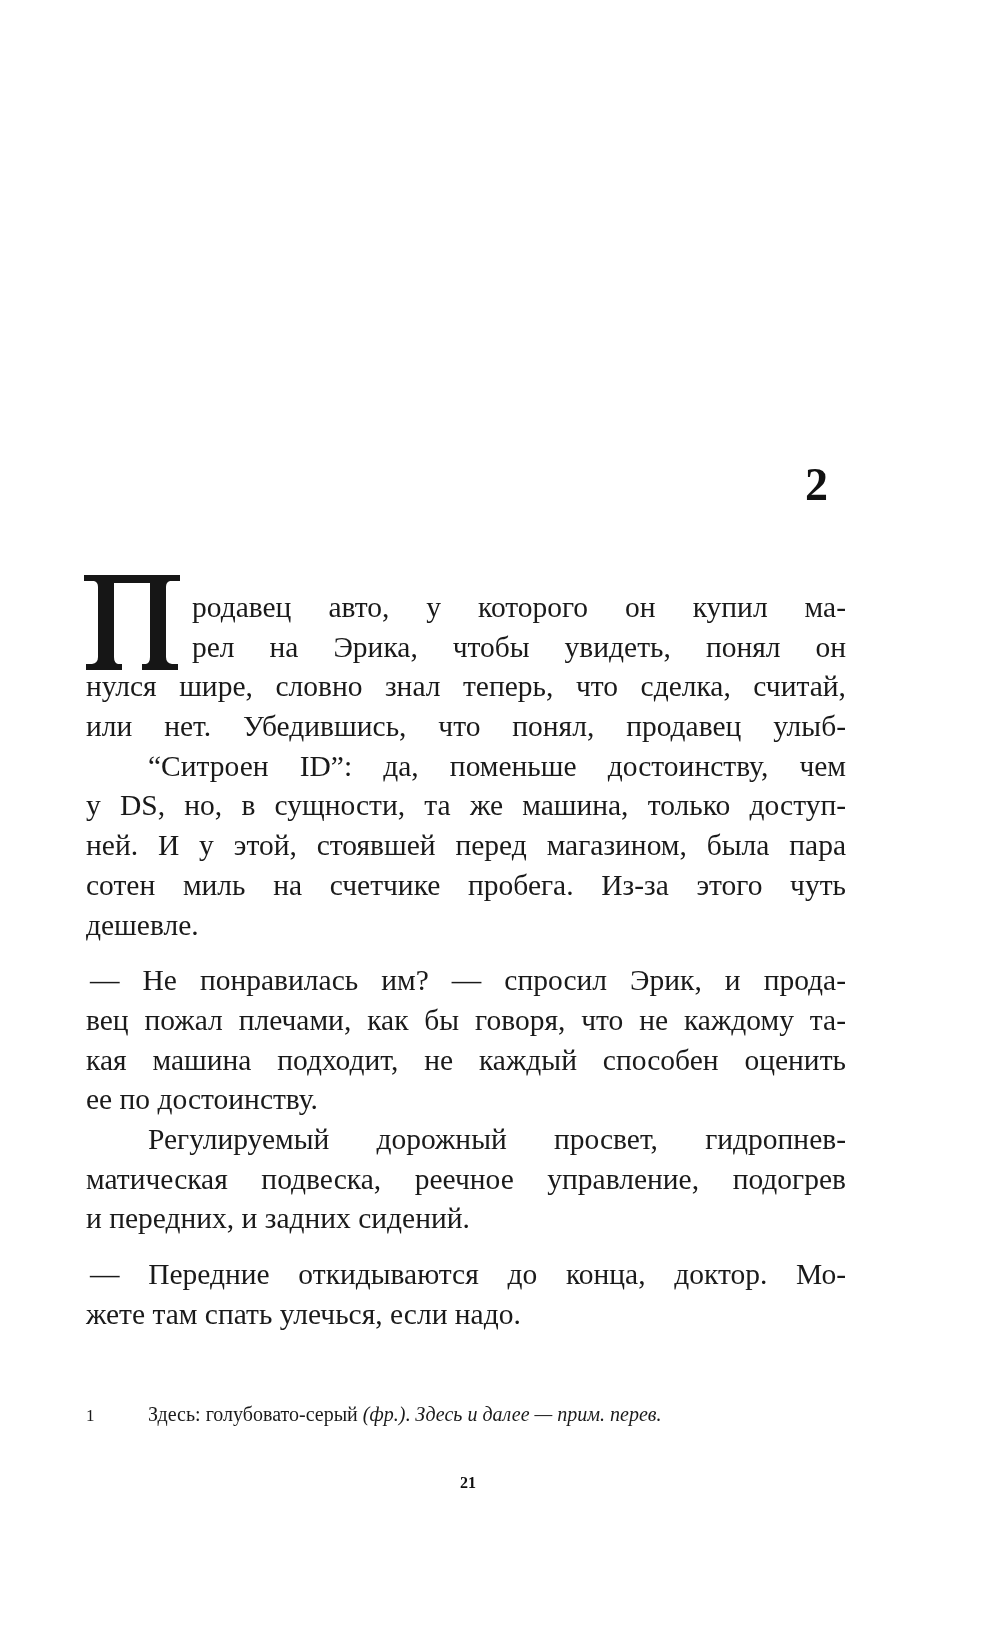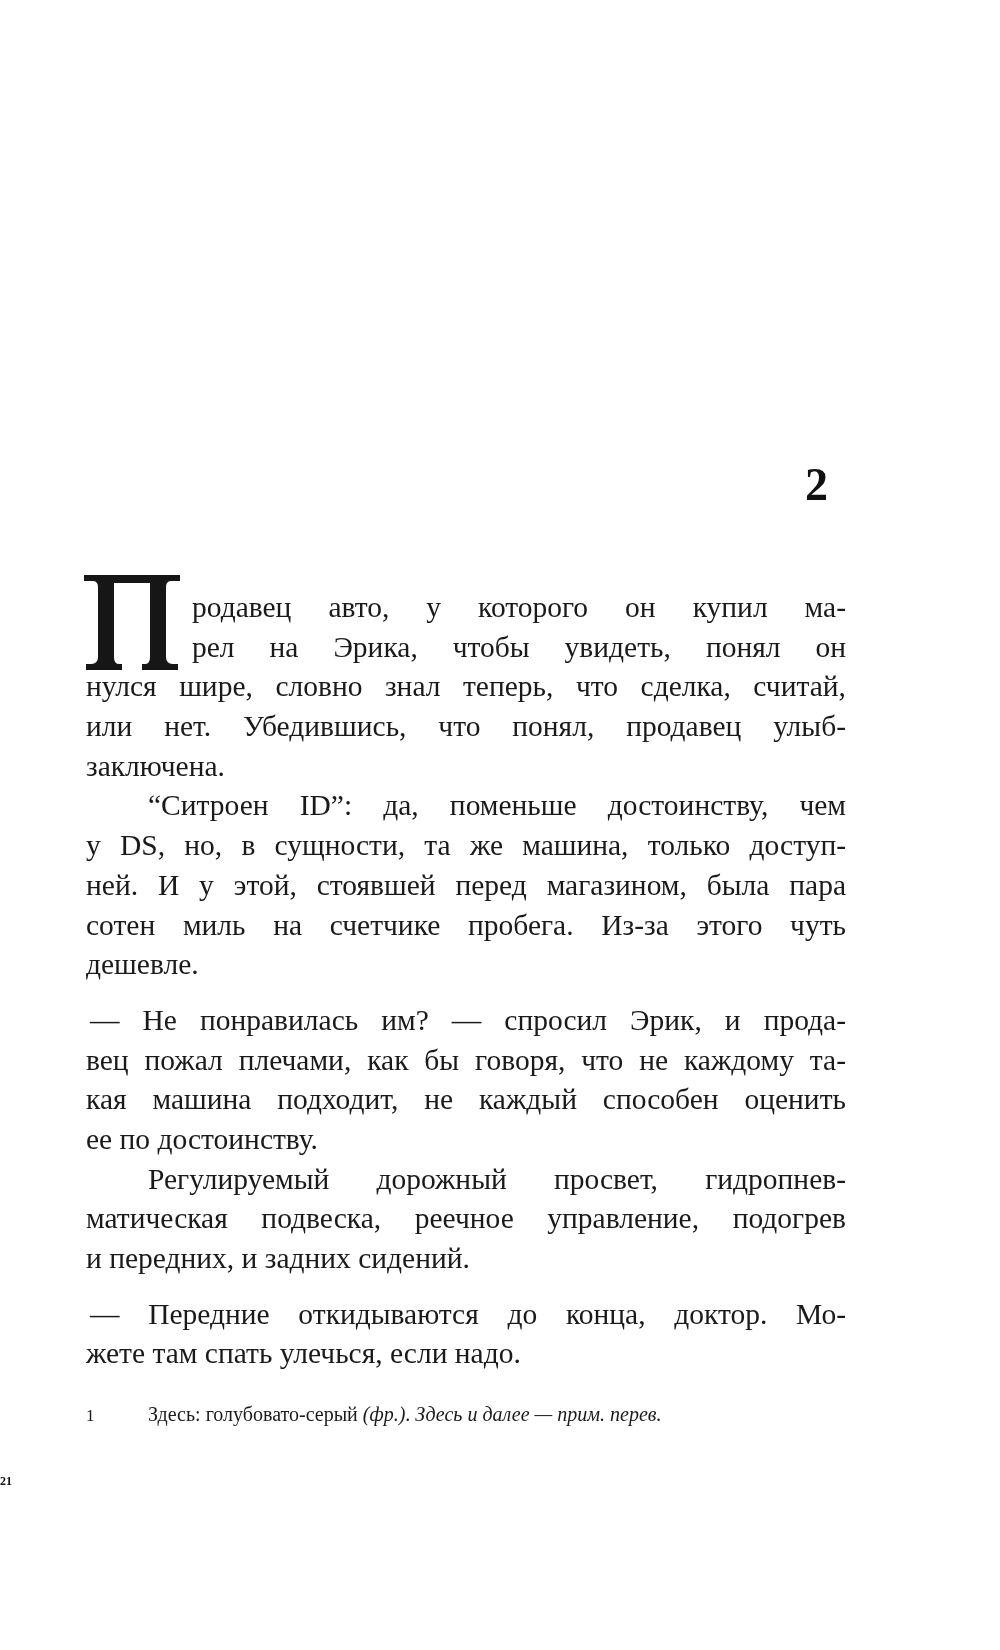--- a/index.html
+++ b/index.html
@@ -84,21 +84,22 @@
     .footnote .fn-num {
       display: inline-block;
       width: 62px;
       font-size: 17px;
     }
     .page-number {
       position: absolute;
       left: 0;
       width: 936px;
       top: 1474px;
-      font-size: 12px;
+      text-align: center;
+      font-size: 16px;
       font-weight: bold;
       color: #111;
     }
   </style>
 </head>
 <body>
 
 <div class="page">
 
   <div class="chapter-number">2</div>
@@ -109,21 +110,20 @@
       <path fill="#161616" d="
         M2 2 H98 V8 H88 Q84 9 84 14 V84 Q84 90 90 91 H96 V97 H60 V91 H64 Q68 90 68 84 V10 H32 V84 Q32 90 36 91 H40 V97 H4 V91 H10 Q16 90 16 84 V14 Q16 9 12 8 H2 Z"></path>
     </svg>
   </div>
 
   <div class="text-block">
     <span class="line dropped">родавец авто, у которого он купил ма-</span>
     <span class="line dropped">рел на Эрика, чтобы увидеть, понял он</span>
     <span class="line">нулся шире, словно знал теперь, что сделка, считай,</span>
     <span class="line">или нет. Убедившись, что понял, продавец улыб-</span>
-    <span class="line last">заключена.</span>
     <span class="line indent">“Ситроен ID”: да, поменьше достоинству, чем</span>
     <span class="line">у DS, но, в сущности, та же машина, только доступ-</span>
     <span class="line">ней. И у этой, стоявшей перед магазином, была пара</span>
     <span class="line">сотен миль на счетчике пробега. Из-за этого чуть</span>
     <span class="line last">дешевле.</span>
     <span class="line dash">— Не понравилась им? — спросил Эрик, и прода-</span>
     <span class="line">вец пожал плечами, как бы говоря, что не каждому та-</span>
     <span class="line">кая машина подходит, не каждый способен оценить</span>
     <span class="line last">ее по достоинству.</span>
     <span class="line indent">Регулируемый дорожный просвет, гидропнев-</span>

